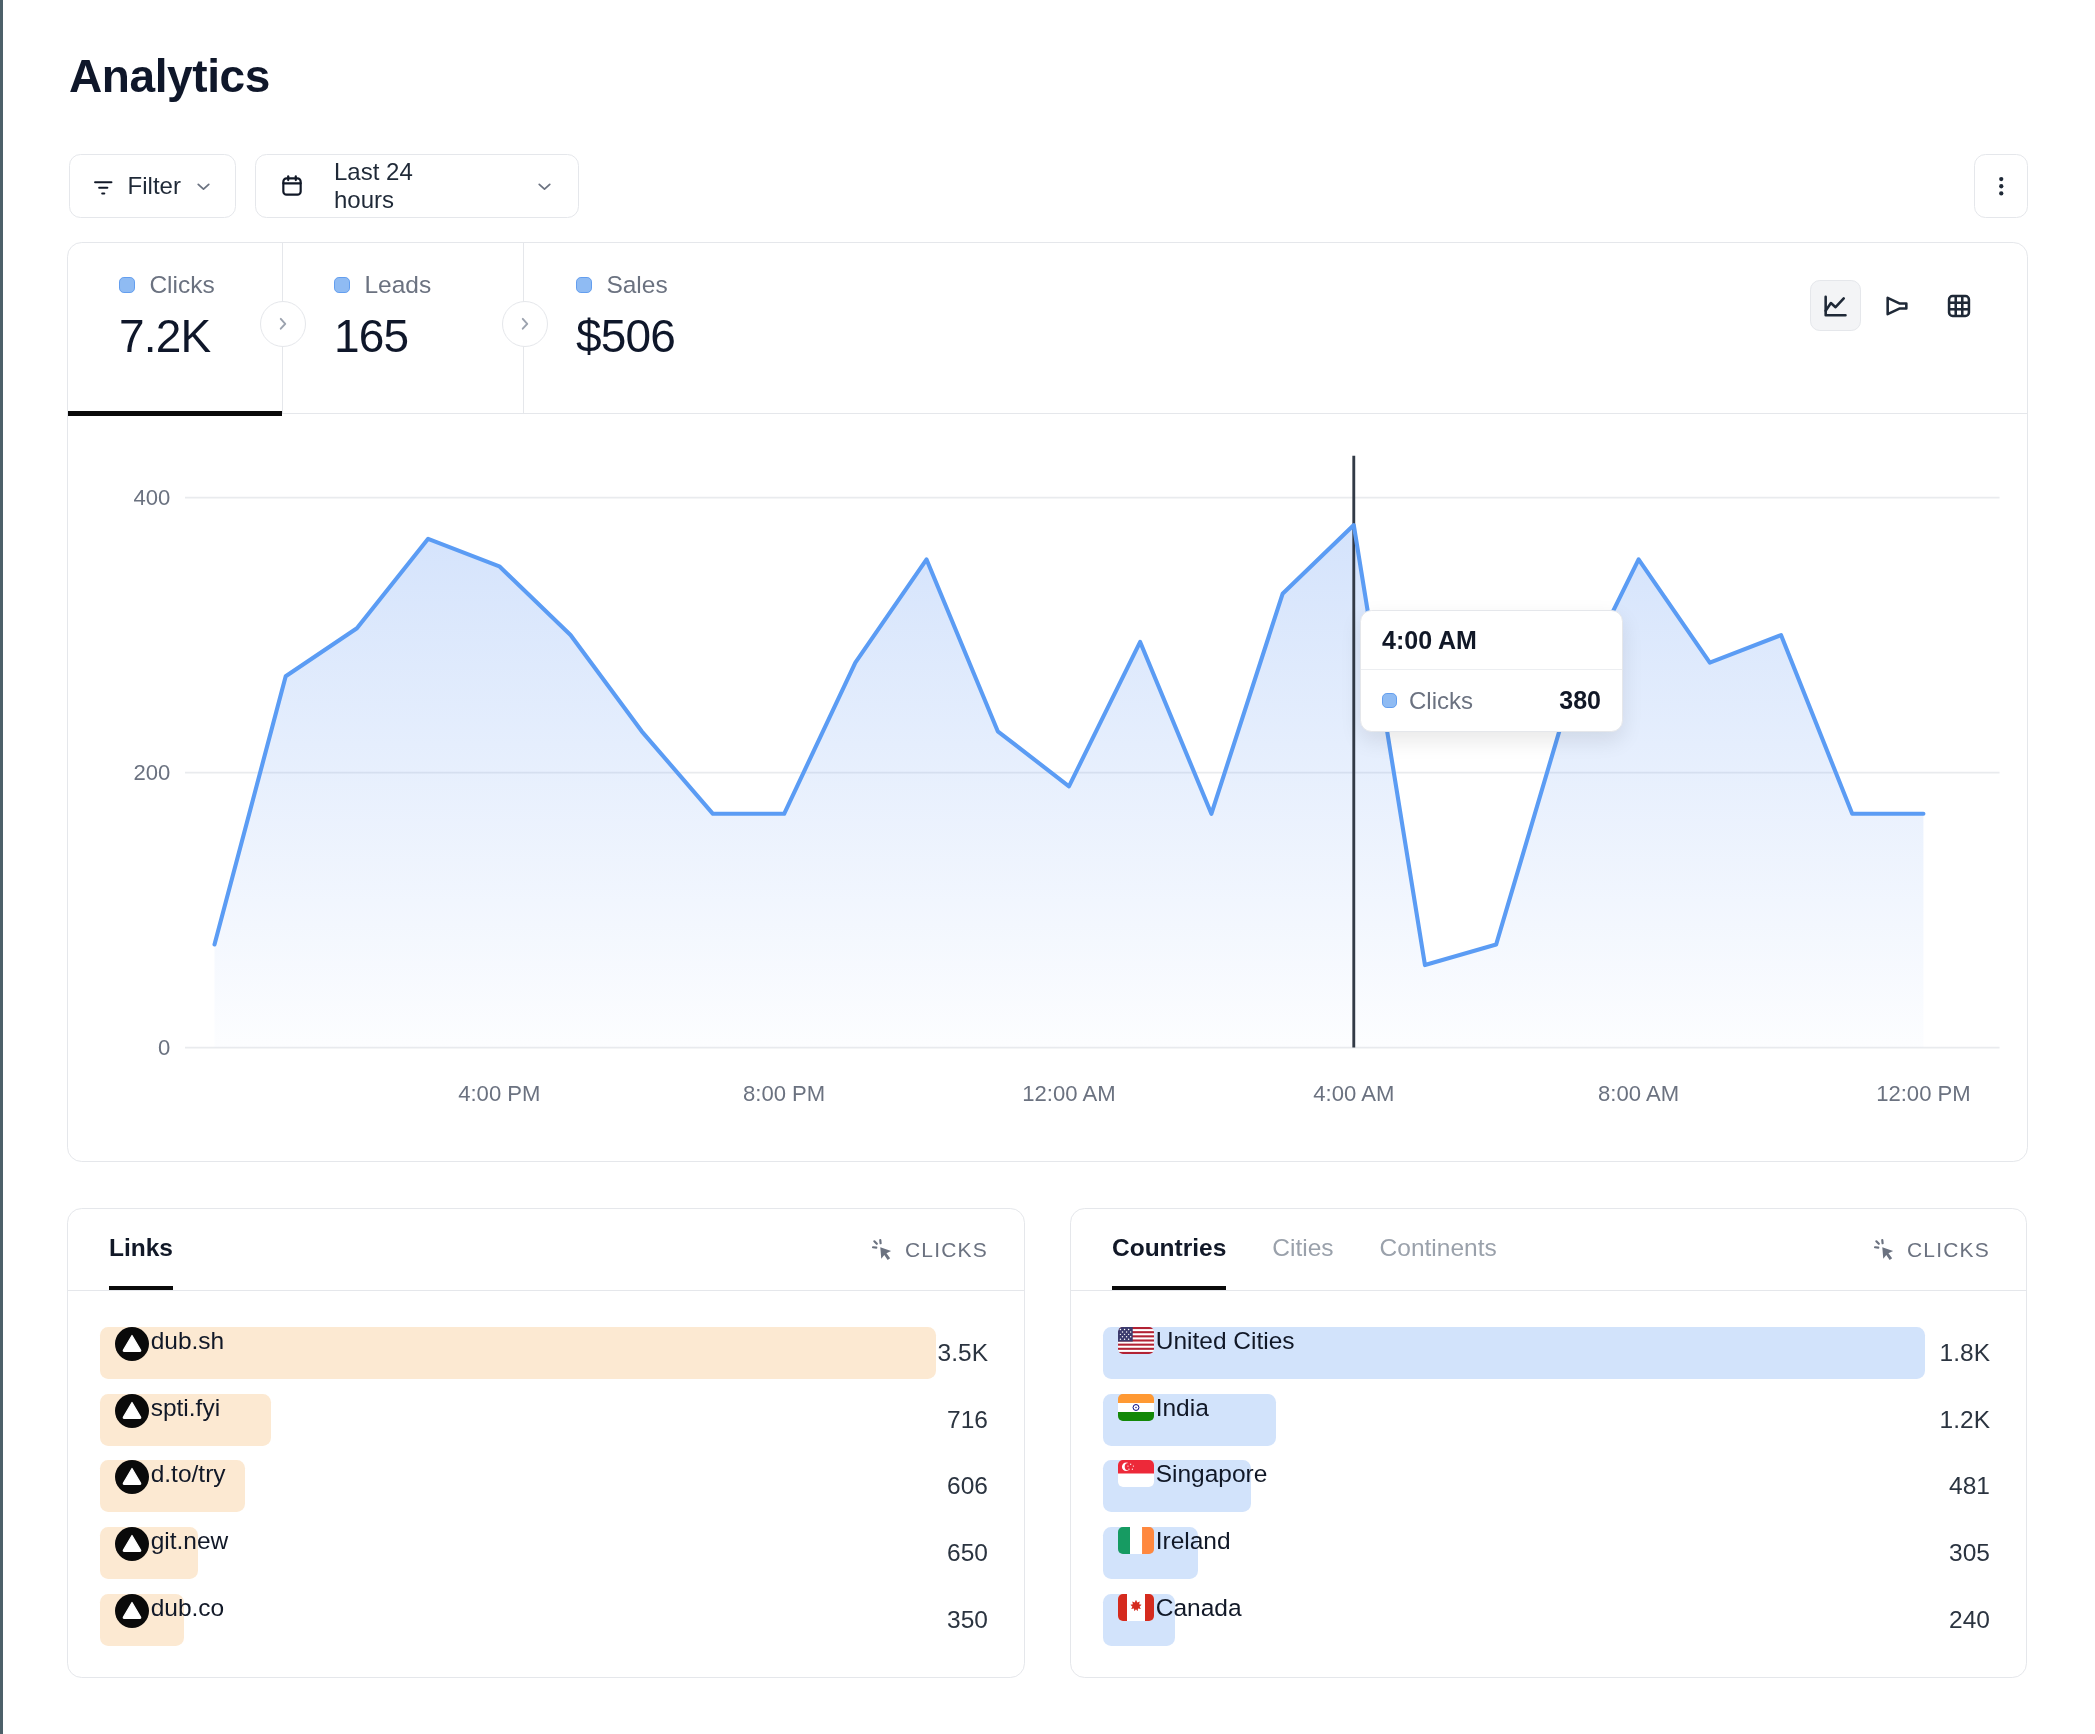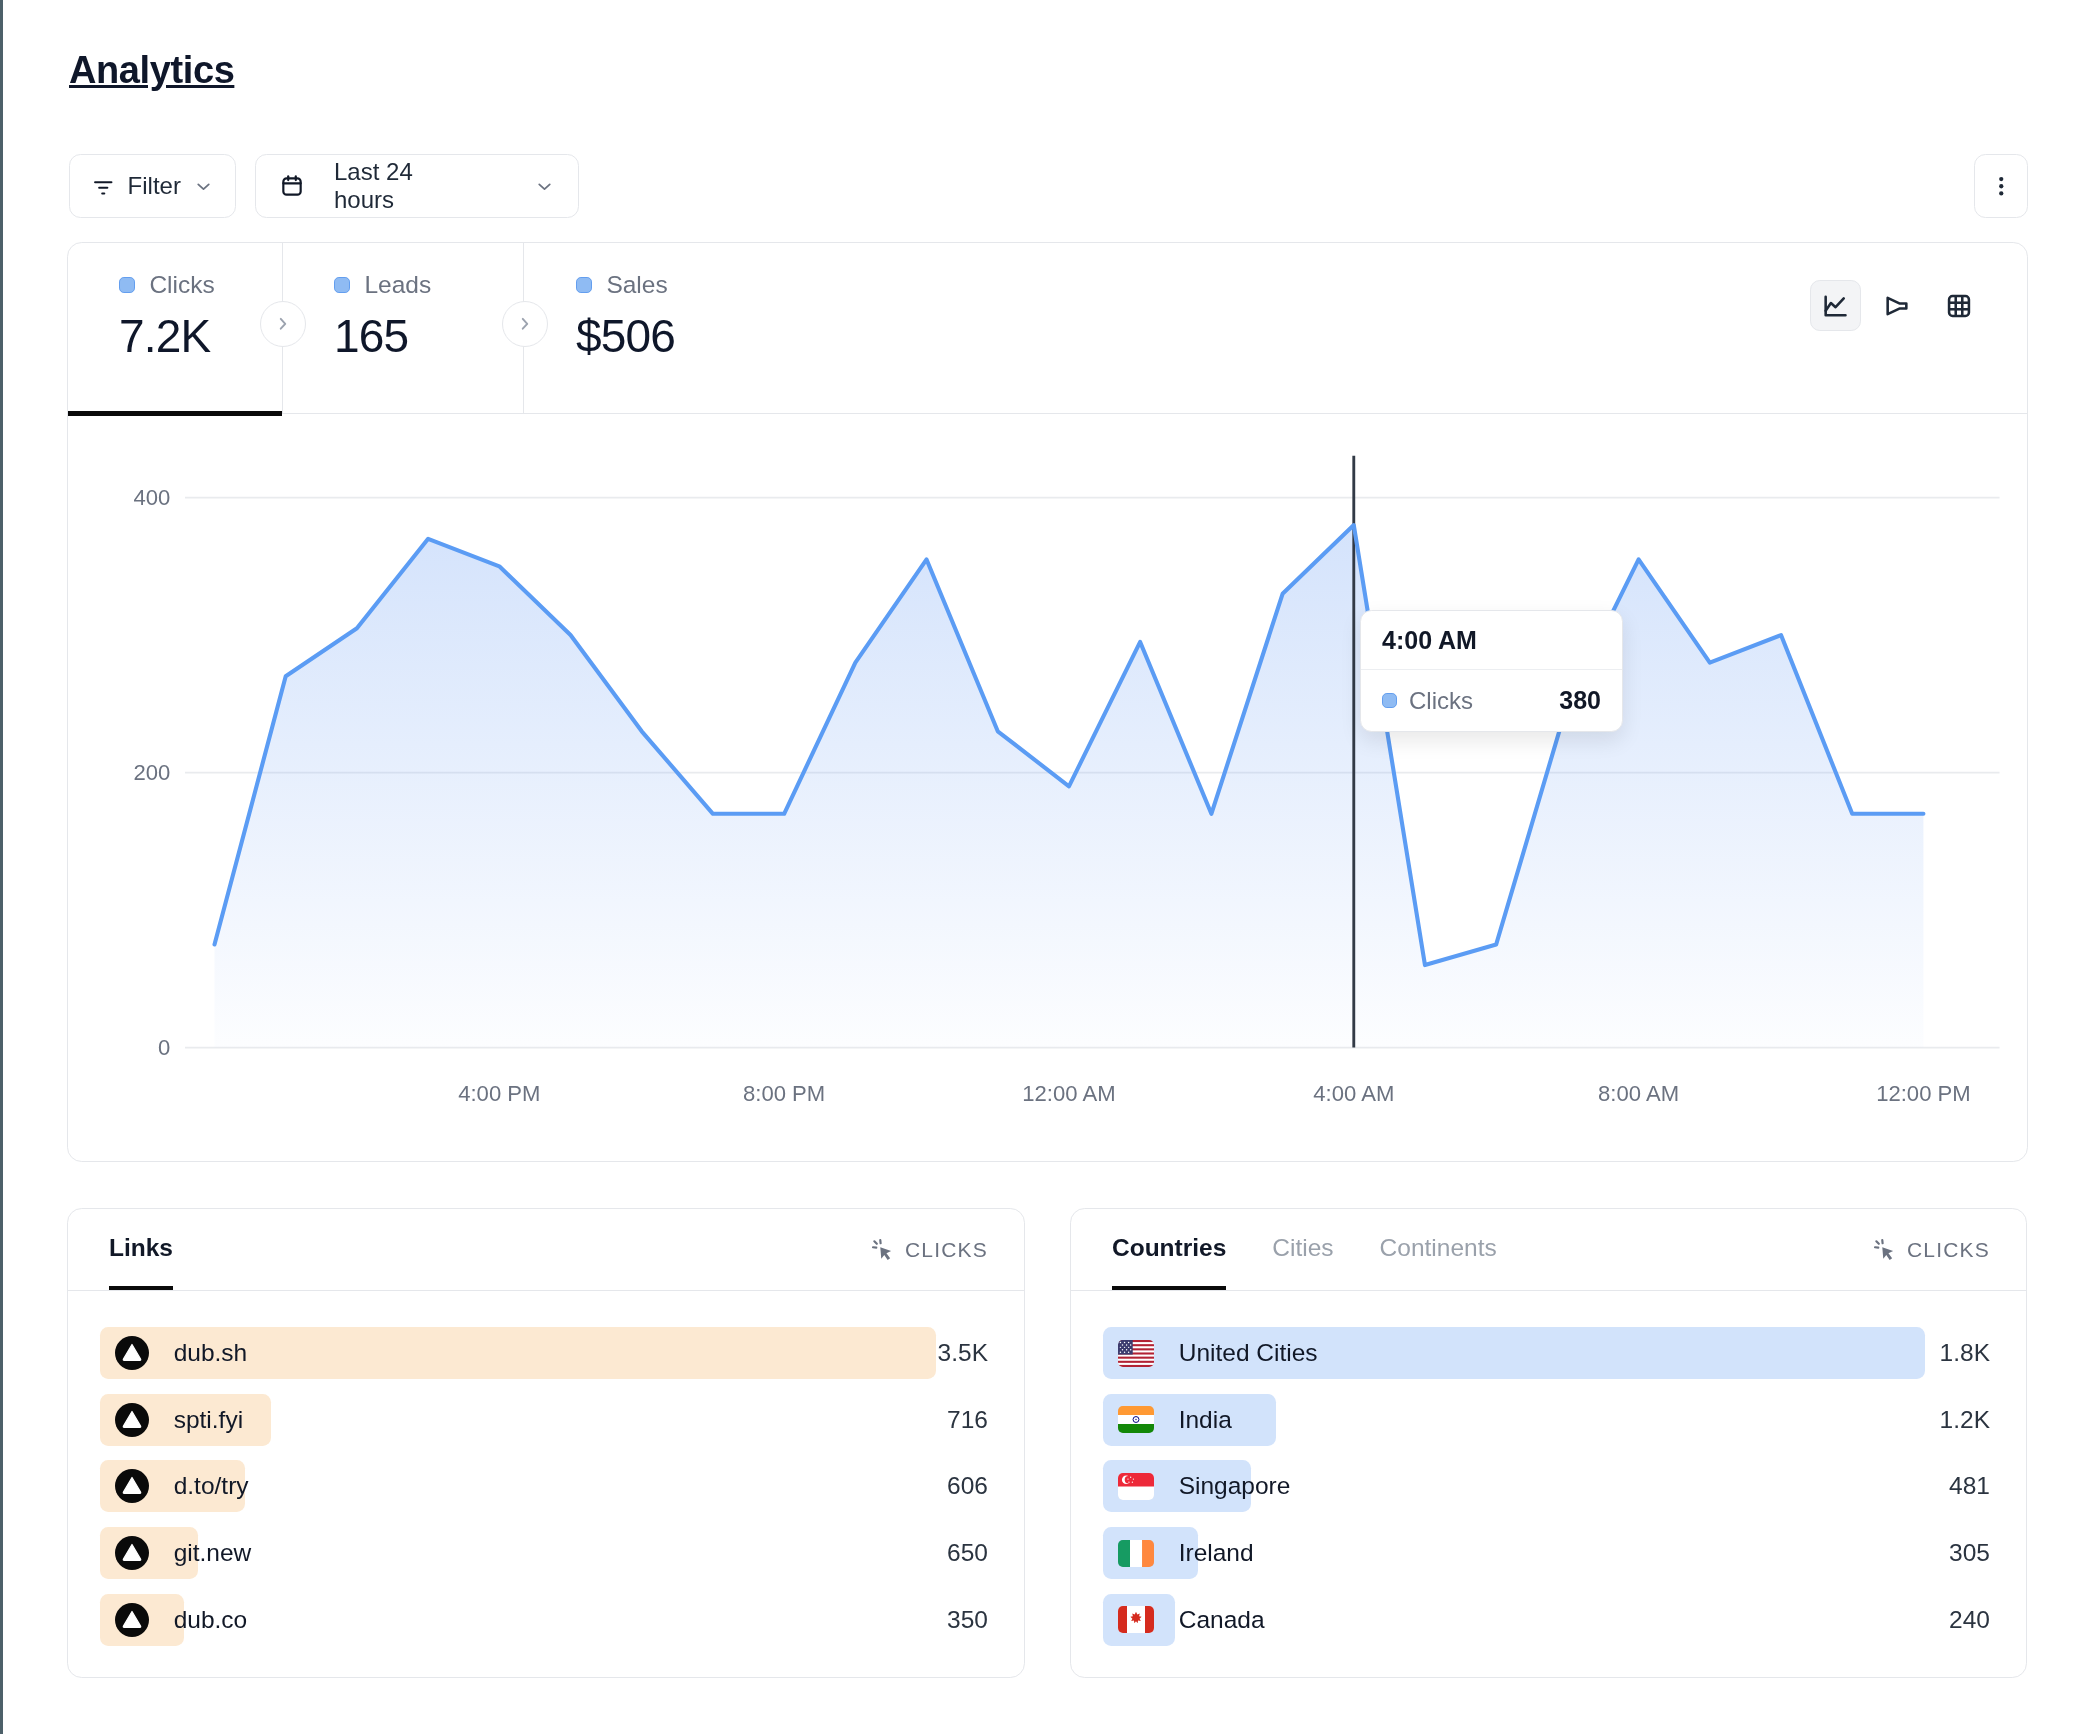--- a/index.html
+++ b/index.html
@@ -1,19 +1,19 @@
 <!DOCTYPE html>
 <html style="font-size:13px"><head>
 <meta charset="utf-8">
 <style>
   * { margin:0; padding:0; box-sizing:border-box; }
   html,body { background:#ffffff; }
   body { width:2096px; height:1735px; position:relative; font-family:"Liberation Sans", sans-serif; color:#111827; overflow:hidden; }
   .edge-strip { position:absolute; left:0; top:0; width:2.5px; height:1735px; background:#4d6069; }
-  .page-title { position:absolute; left:69px; top:49px; font-size:38px; font-weight:700; letter-spacing:-0.4px; color:#0f172a;text-decoration:underline; }
+  .page-title { position:absolute; left:69px; top:49px; font-size:46px; font-weight:700; letter-spacing:-0.4px; color:#0f172a; }
 
   
   .btn { position:absolute; top:154px; height:64px; background:#fff; border:1.6px solid #e5e7eb; border-radius:11.5px; display:flex; align-items:center; cursor:pointer; font-size:24px; color:#1f2937; }
   .btn svg { flex:0 0 auto; }
   .filter-btn { left:69px; width:167px; justify-content:center; gap:12.3px; }
   .date-btn { left:255px; width:324px; padding:0 23px; gap:29px; }
   .date-btn .spacer { flex:1; }
   .kebab-btn { left:1974px; width:54px; justify-content:center; }
 
   
@@ -48,21 +48,21 @@
   .panel-tabs { display:flex; gap:46px; }
   .panel-tab { display:flex; align-items:center; font-size:24.5px; color:#9aa1ab; font-weight:500; cursor:pointer; border-bottom:4.1px solid transparent; }
   .panel-tab.active { color:#111827; font-weight:600; border-bottom-color:#0a0a0a; }
   .metric-head { margin-left:auto; display:flex; align-items:center; gap:9px; color:#6b7280; }
   .metric-label { font-size:21px; letter-spacing:1.2px; font-weight:500; }
   .rows { position:absolute; top:118px; left:32px; right:36px; }
   .row { position:relative; height:52px; margin-bottom:14.7px; }
   .row-bar { position:absolute; left:0; top:0; height:52px; border-radius:8.2px; }
   .links-card .row-bar { background:#fce9d2; }
   .countries-card .row-bar { background:#d2e3fb; }
-  .row-content { position:absolute; left:14.7px; top:0; height:52px; display:flex; align-items:center; gap:25px; }
+  .row-content { position:absolute; left:14.7px; top:0; height:52px; display:flex; align-items:flex-start; gap:2px; }
   .row-label { font-size:24.5px; color:#111827; }
   .row-value { position:absolute; right:0; top:0; height:52px; display:flex; align-items:center; font-size:24.5px; color:#2b3440; font-weight:500; }
   .flag { width:36px; height:27px; border-radius:4.9px; overflow:hidden; box-shadow:0 0 0 0.8px rgba(0,0,0,0.08) inset; flex:0 0 auto; }
 </style>
 </head>
 <body>
 
 <div class="edge-strip"></div>
 
 <h1 class="page-title">Analytics</h1>

